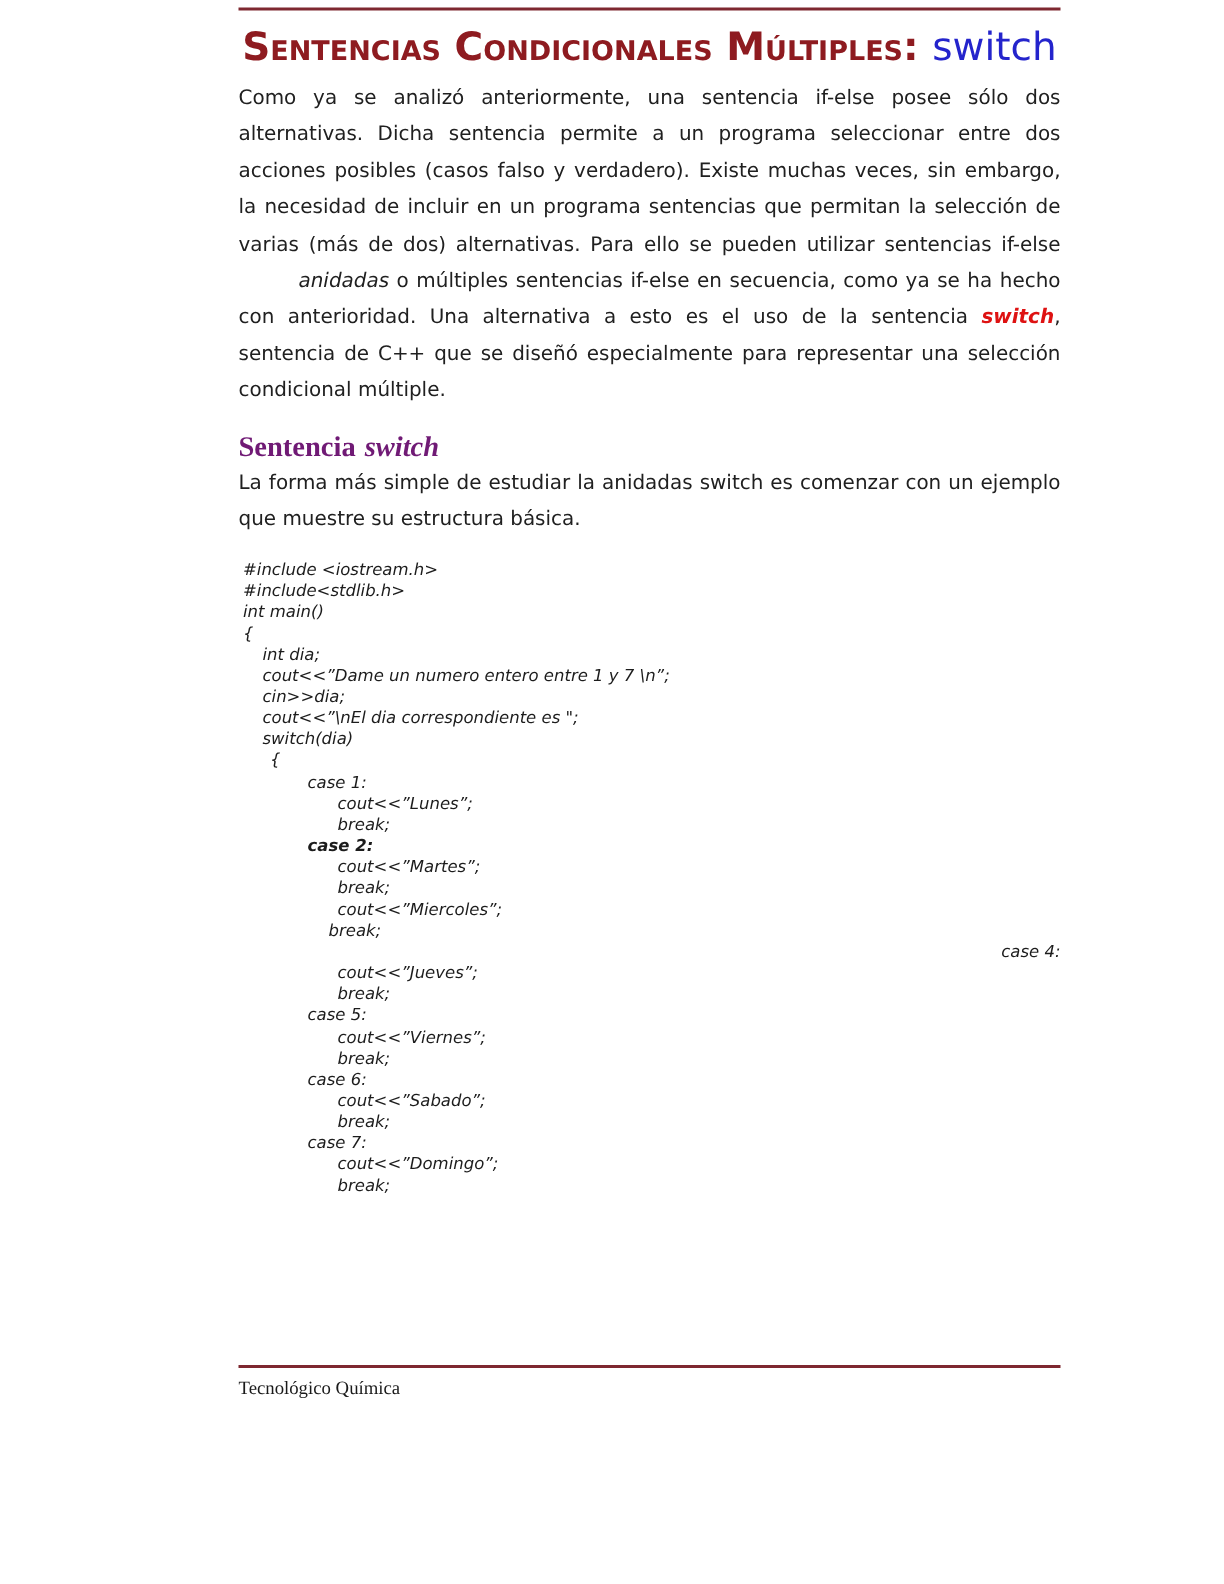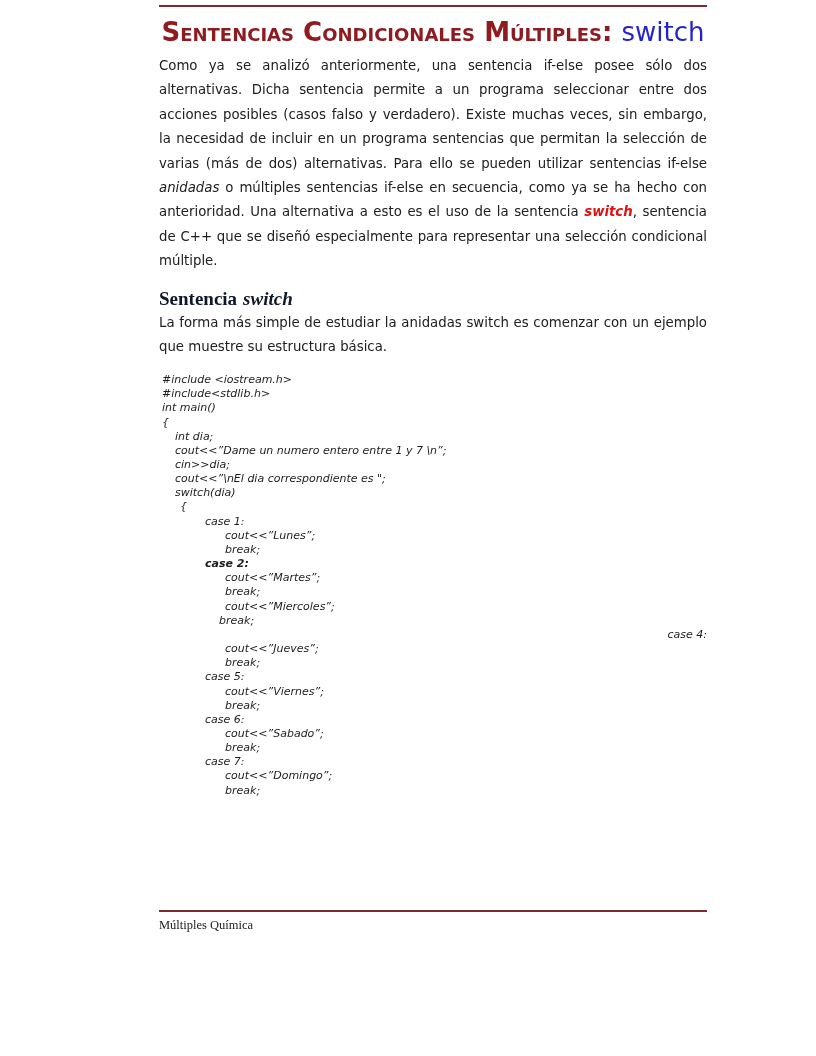--- a/index.html
+++ b/index.html
@@ -12,25 +12,25 @@
   .rule{height:2px;background:#7E2830;margin-top:5px;}
 
   .title{margin-top:9px;text-align:center;font-size:26px;line-height:32px;
          font-weight:600;letter-spacing:0px;white-space:nowrap;}
   .title .main{font-variant:small-caps;color:#8E1B20;}
   .title .accent{color:#2424CC;font-weight:500;}
 
   .para{font-size:13.3px;line-height:24.4px;text-align:justify;color:#202020;}
   .p1{margin-top:6px;}
   .seg-normal{font-style:normal;}
-  .seg-italic{font-style:italic;}
+  .seg-italic{font-style:italic;margin-left:40px;}
   .seg-accent{font-style:italic;font-weight:bold;color:#DE1212;}
 
   .sect-head{margin-top:4px;font-family:"Liberation Serif",serif;
-             font-size:19px;line-height:23px;font-weight:bold;color:#0f172a;}
+             font-size:19px;line-height:23px;font-weight:bold;color:#701a75;}
   .sect-head .accent{font-style:italic;margin-left:6px;}
   .p2{margin-top:1px;}
 
   .code{margin-top:5px;padding-left:3px;font-size:11px;line-height:14.15px;
         font-style:italic;color:#1c1c1c;}
   .code-line{white-space:pre;min-height:14.15px;}
 
   .footer{position:absolute;left:159px;top:905px;width:548px;}
   .footer .txt{margin-top:6px;font-family:"Liberation Serif",serif;
                font-size:12.5px;color:#1a1a1a;}
@@ -85,14 +85,14 @@
       <div class="code-line" style="padding-left: 63px;">break;</div>
       <div class="code-line" style="padding-left: 43px;">case 7:</div>
       <div class="code-line" style="padding-left: 63px;">cout&lt;&lt;”Domingo”;</div>
       <div class="code-line" style="padding-left: 63px;">break;</div>
     </div>
 
 </div>
 
 <div class="footer">
   <div class="rule"></div>
-  <div class="txt">Múltiples Química</div>
+  <div class="txt">Tecnológico Química</div>
 </div>
 
 </body></html>

